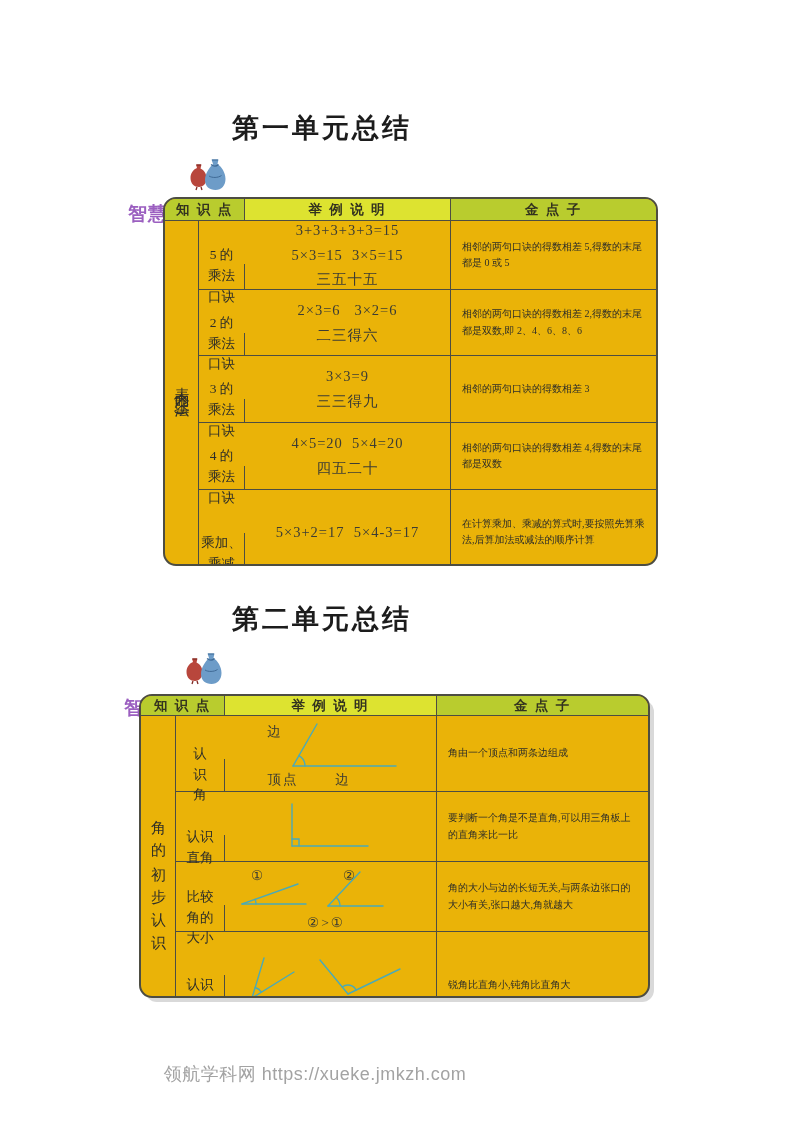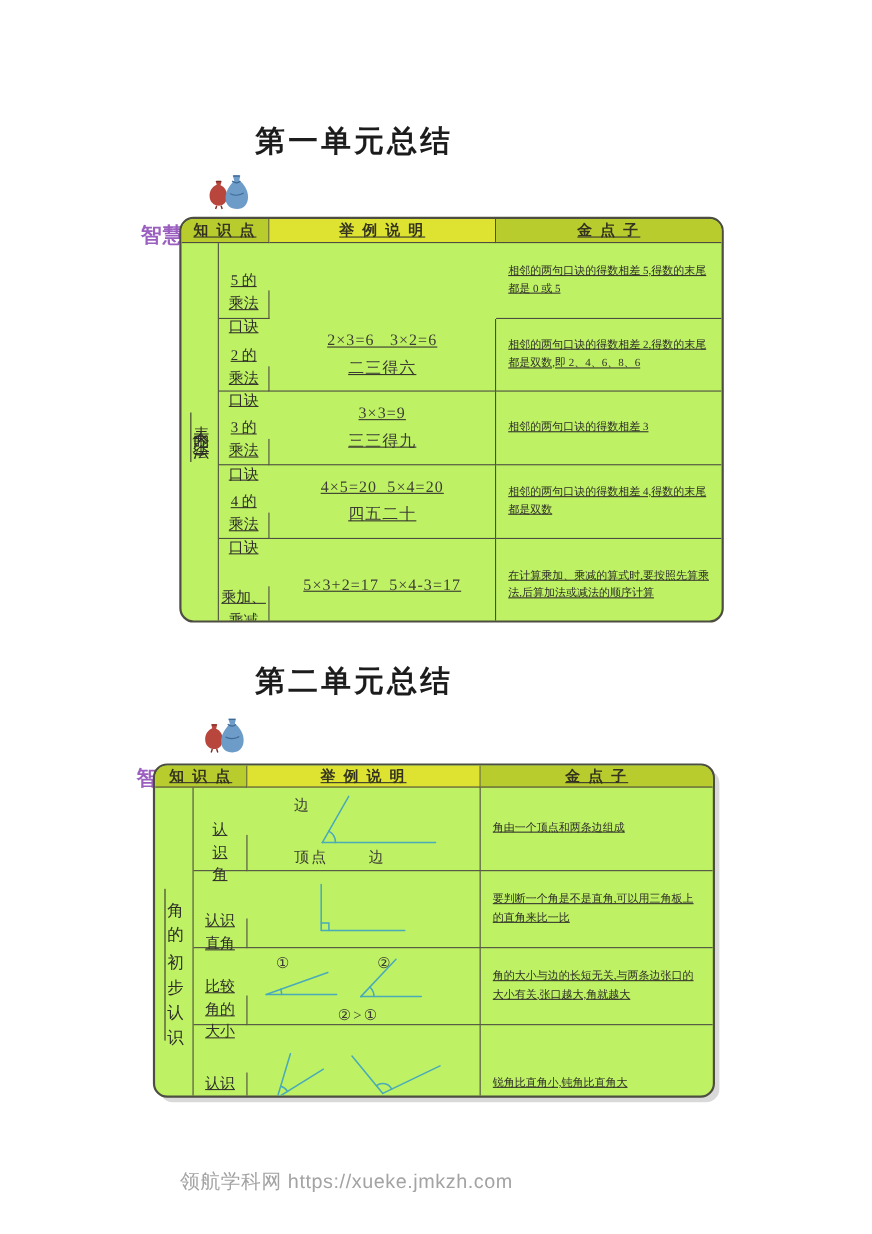--- a/index.html
+++ b/index.html
@@ -18,21 +18,21 @@
   .unit-title{position:absolute;left:0;width:627px;text-align:center;
     font-family:"Liberation Sans",sans-serif;font-weight:bold;font-size:27px;
     letter-spacing:3px;color:#1c1c1c;padding-left:17px;}
   .t1{top:110px;} .t2{top:601px;}
 
   .badge{position:absolute;display:flex;align-items:flex-end;gap:8px;flex-direction:column;}
   .b1{top:156px;left:128px;} .b2{top:650px;left:124px;}
   .badge .label{font-size:19px;font-weight:bold;color:var(--purple);letter-spacing:1px;line-height:1;padding-bottom:4px;}
 
   .tbl{position:absolute;display:grid;border:2px solid var(--bd);border-radius:13px;
-    overflow:hidden;background:#bef264;font-family:"Liberation Serif","DejaVu Serif",serif;text-decoration:underline;}
+    overflow:hidden;background:#eab308;font-family:"Liberation Serif","DejaVu Serif",serif;}
   .tbl1{top:197px;left:163px;width:495px;height:369px;
     grid-template-columns:34px 46px 206px 1fr;
     grid-template-rows:22px 69px 66px 67px 67px 1fr;}
   .tbl2{top:694px;left:139px;width:511px;height:304px;
     grid-template-columns:35px 49px 212px 1fr;
     grid-template-rows:20px 76px 70px 70px 1fr;
     box-shadow:5px 5px 0 -1px #d9d9d9;}
 
   .c{border-right:1px solid var(--bd);border-bottom:1px solid var(--bd);
      display:flex;align-items:center;justify-content:center;}
@@ -84,20 +84,23 @@
   <div class="tbl tbl1">
     <div class="c hcell h-side" style="grid-row:1;grid-column:1/3">知 识 点</div>
     <div class="c hcell h-mid" style="grid-row:1;grid-column:3">举 例 说 明</div>
     <div class="c hcell h-side nr" style="grid-row:1;grid-column:4">金 点 子</div>
 
     <div class="c side nb" style="grid-row:2/7;grid-column:1">表内乘法(一)</div>
 
     <div class="c topic" style="grid-row:2;grid-column:2">5 的
 乘法
 口诀</div>
+    <div class="c ex" style="grid-row:2;grid-column:3">3+3+3+3+3=15
+5×3=15  3×5=15
+三五十五</div>
     <div class="c tip nr" style="grid-row:2;grid-column:4">
         <span>相邻的两句口诀的得数相差 5,得数的末尾都是 0 或 5</span>
       </div>
 
     <div class="c topic" style="grid-row:3;grid-column:2">2 的
 乘法
 口诀</div>
     <div class="c ex" style="grid-row:3;grid-column:3">2×3=6   3×2=6
 二三得六</div>
     <div class="c tip nr" style="grid-row:3;grid-column:4">

